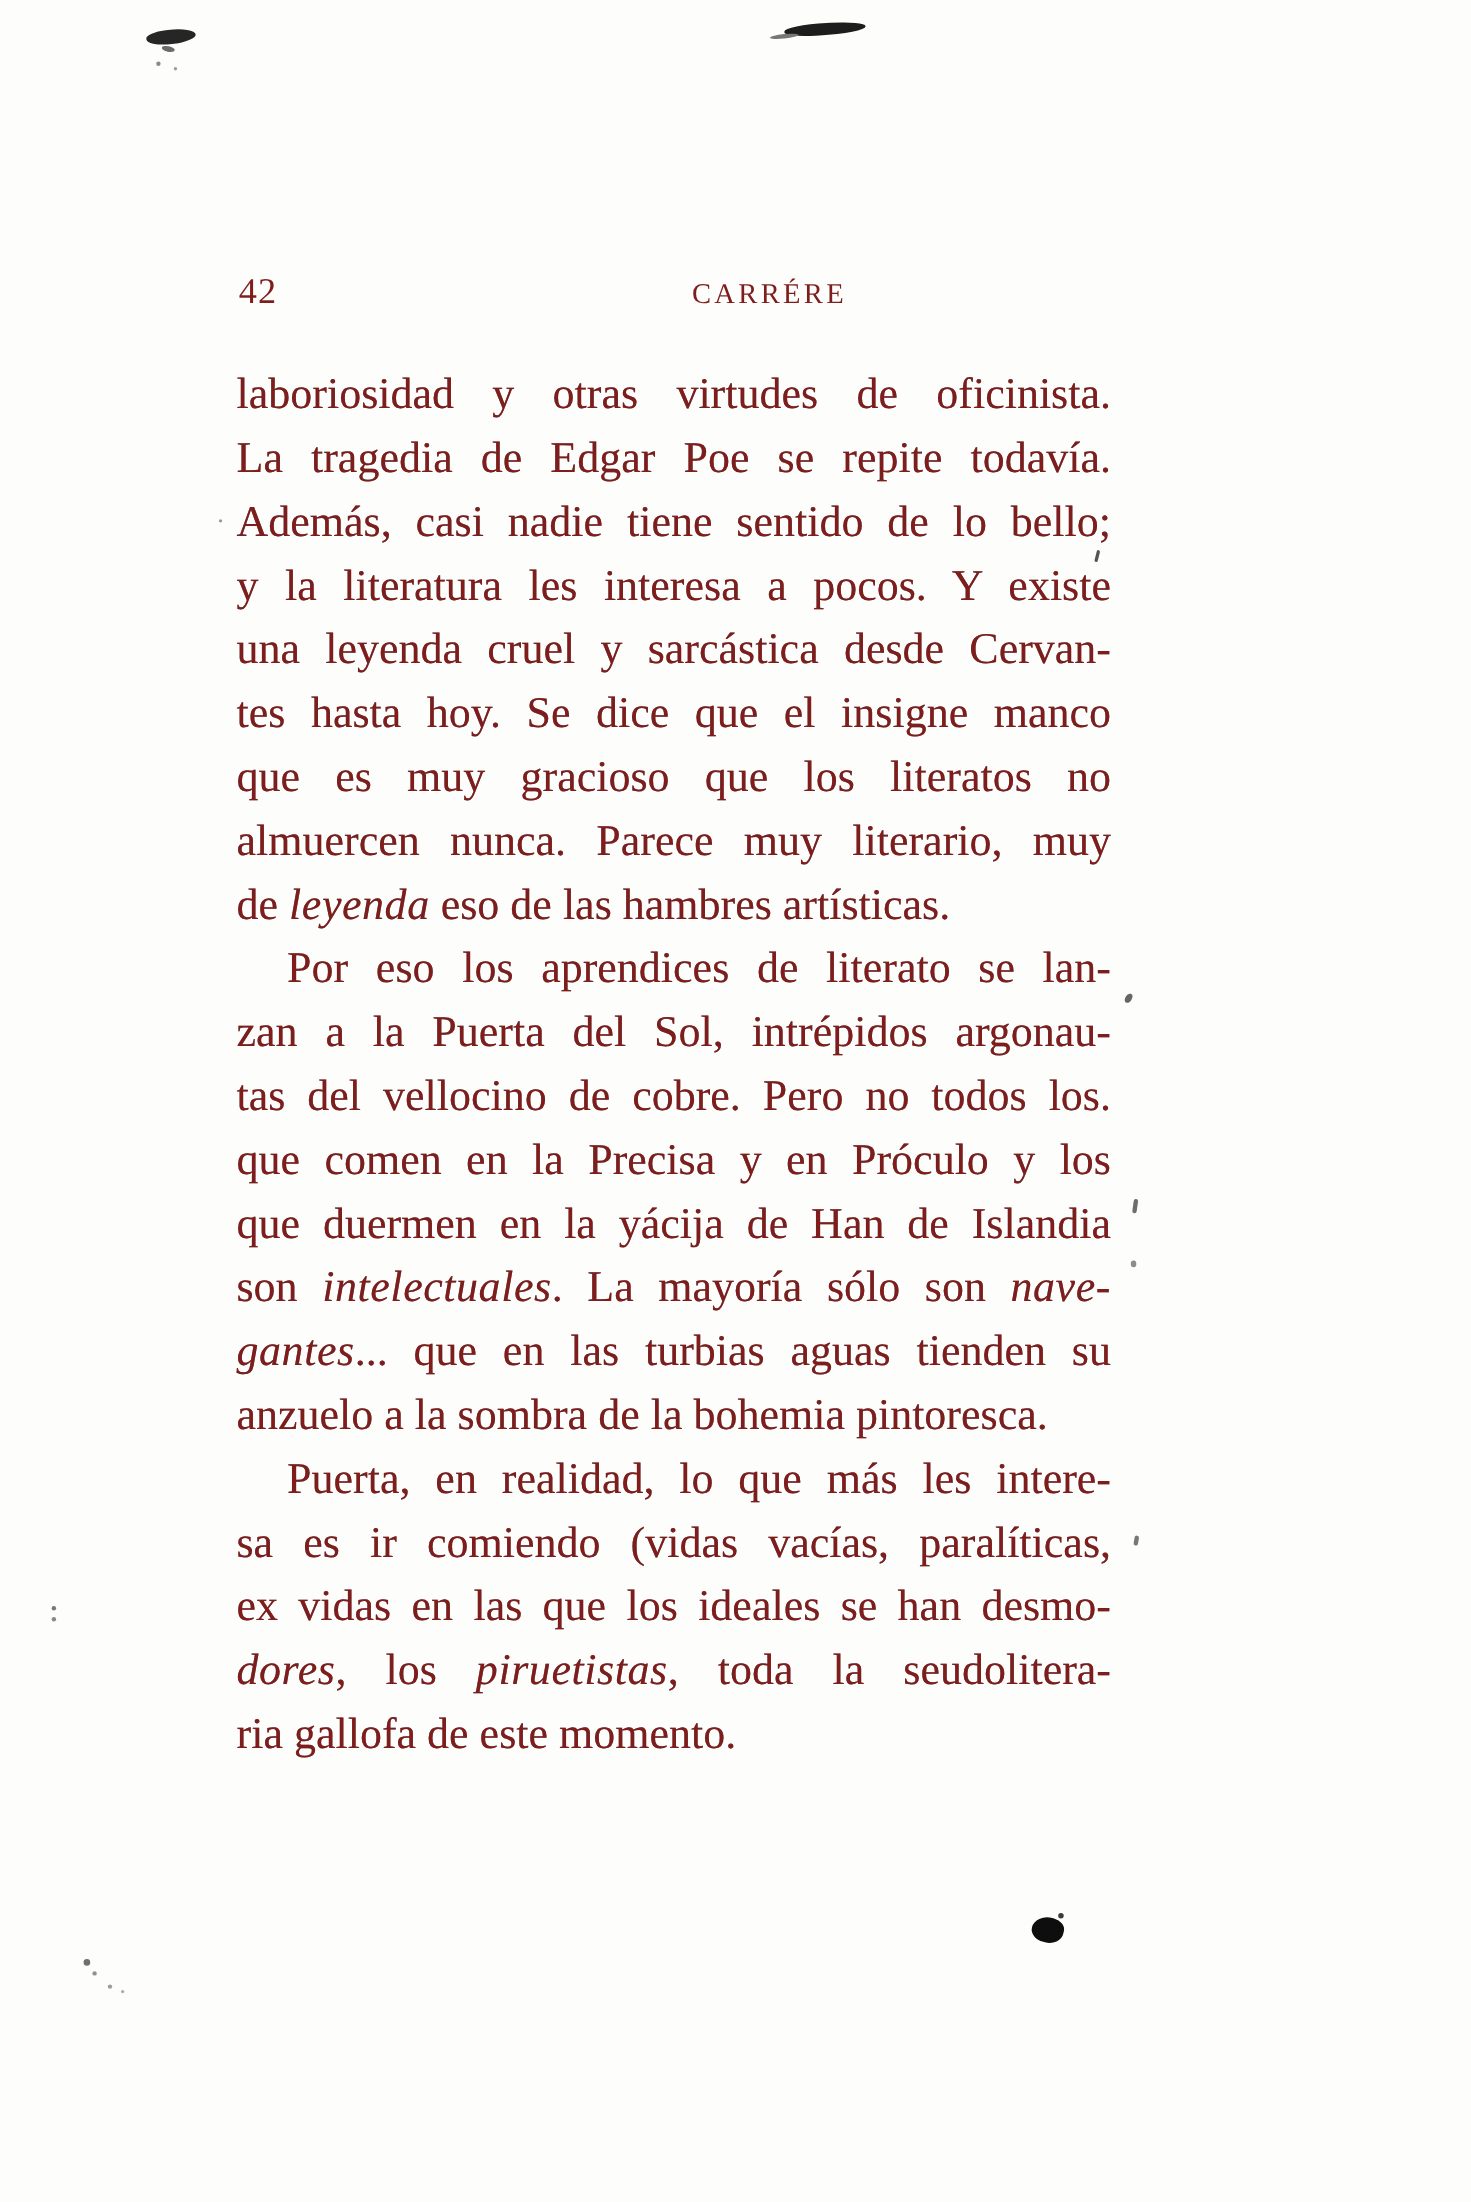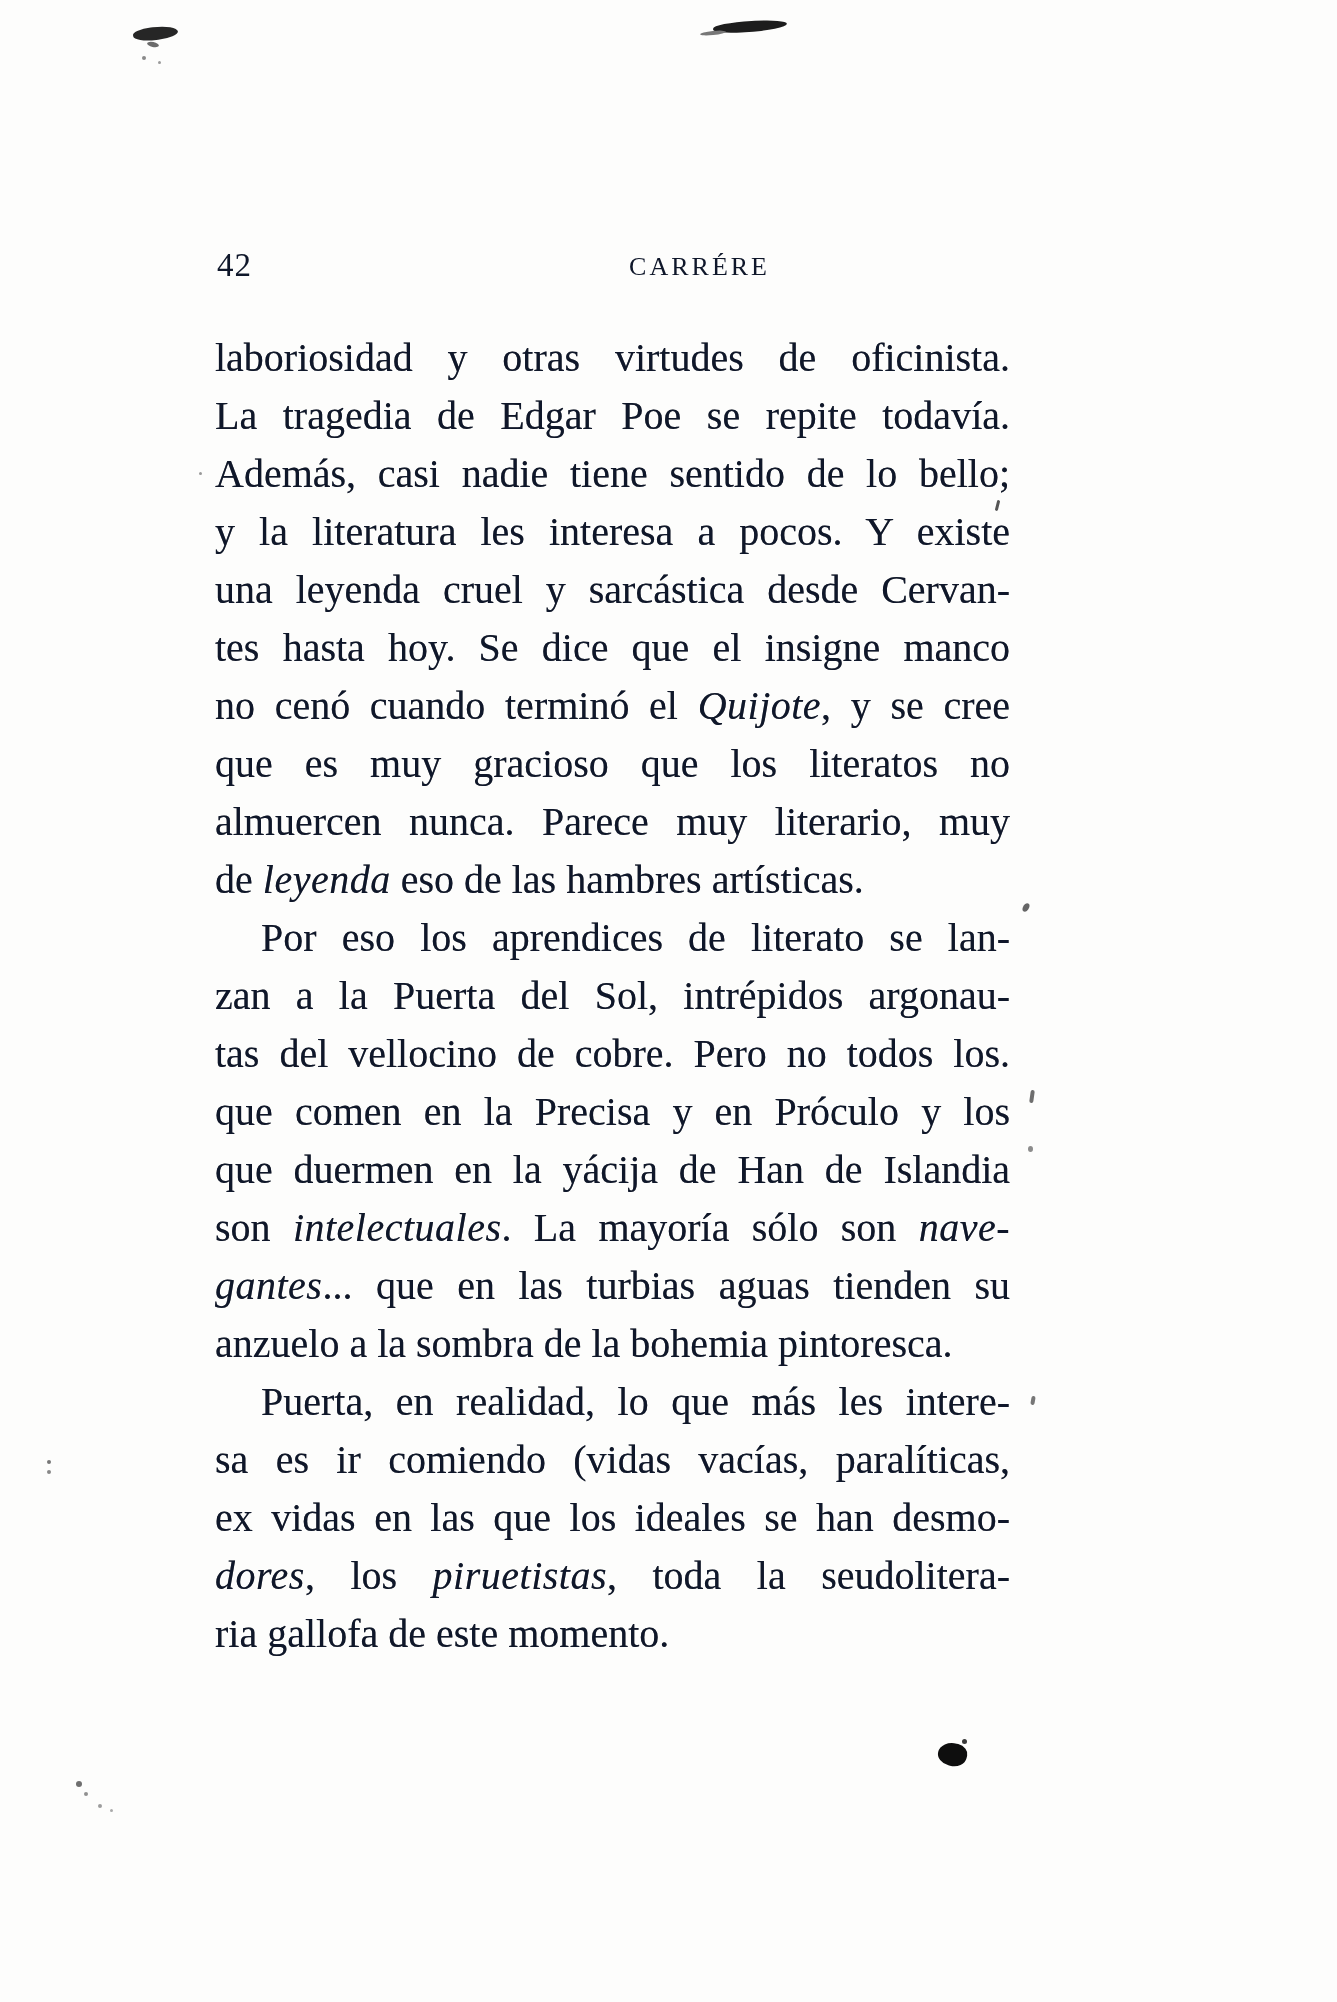--- a/index.html
+++ b/index.html
@@ -7,21 +7,21 @@
     padding: 0;
     background: #ffffff;
   }
   .page {
     position: relative;
     width: 1337px;
     height: 2002px;
     background: #fdfdfc;
     overflow: hidden;
     font-family: "Liberation Serif", "DejaVu Serif", serif;
-    color: #0f172a;
+    color: #7f1d1d;
   }
   
   .page-number {
     position: absolute;
     left: 217px;
     top: 247px;
     font-size: 33px;
     letter-spacing: 1px;
   }
   .running-head {
@@ -101,21 +101,20 @@
   <div class="page-number">42</div>
   <div class="running-head">CARRÉRE</div>
 
   <div class="text-column">
       <div class="line"><span>laboriosidad y otras virtudes de oficinista.</span></div>
       <div class="line"><span>La tragedia de Edgar Poe se repite todavía.</span></div>
       <div class="line"><span>Además, casi nadie tiene sentido de lo bello;</span></div>
       <div class="line"><span>y la literatura les interesa a pocos. Y existe</span></div>
       <div class="line"><span>una leyenda cruel y sarcástica desde Cervan-</span></div>
       <div class="line"><span>tes hasta hoy. Se dice que el insigne manco</span></div>
-      <div class="line"><span>no cenó cuando terminó el </span><i>Quijote</i><span>, y se cree</span></div>
       <div class="line"><span>que es muy gracioso que los literatos no</span></div>
       <div class="line"><span>almuercen nunca. Parece muy literario, muy</span></div>
       <div class="line last"><span>de </span><i>leyenda</i><span> eso de las hambres artísticas.</span></div>
       <div class="line indent"><span>Por eso los aprendices de literato se lan-</span></div>
       <div class="line"><span>zan a la Puerta del Sol, intrépidos argonau-</span></div>
       <div class="line"><span>tas del vellocino de cobre. Pero no todos los.</span></div>
       <div class="line"><span>que comen en la Precisa y en Próculo y los</span></div>
       <div class="line"><span>que duermen en la yácija de Han de Islandia</span></div>
       <div class="line"><span>son </span><i>intelectuales</i><span>. La mayoría sólo son </span><i>nave-</i></div>
       <div class="line"><i>gantes</i><span>... que en las turbias aguas tienden su</span></div>

